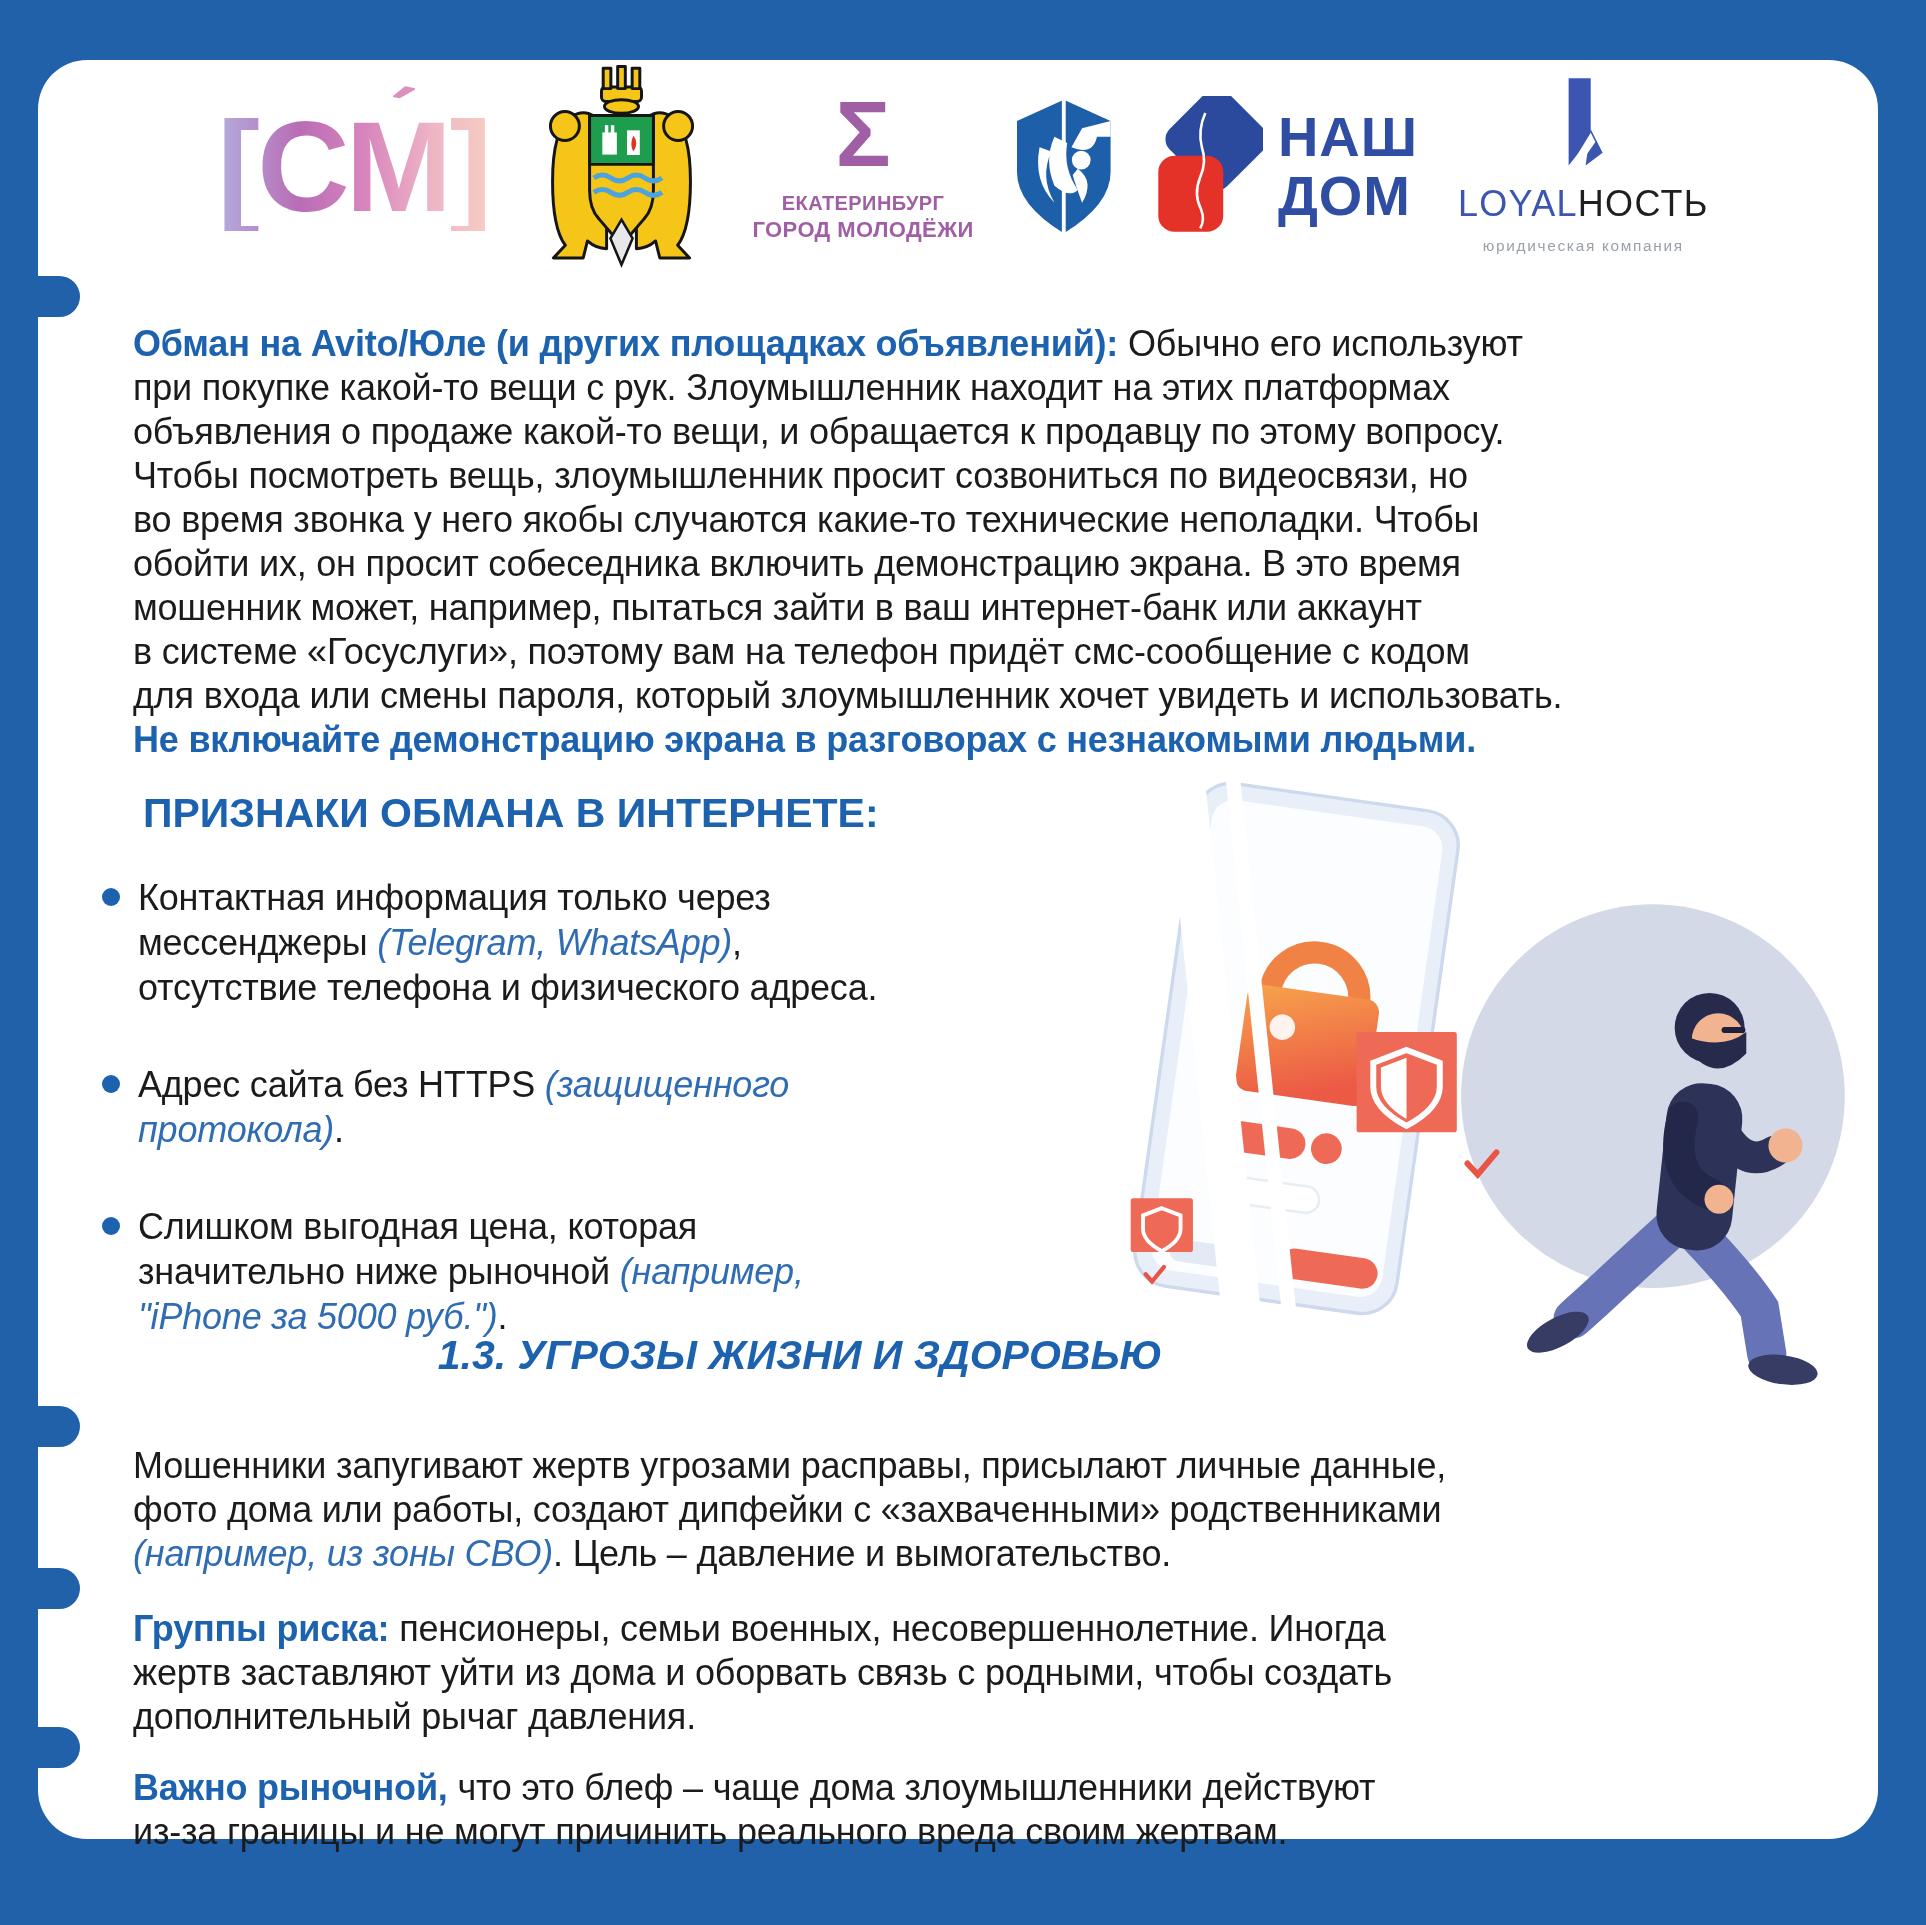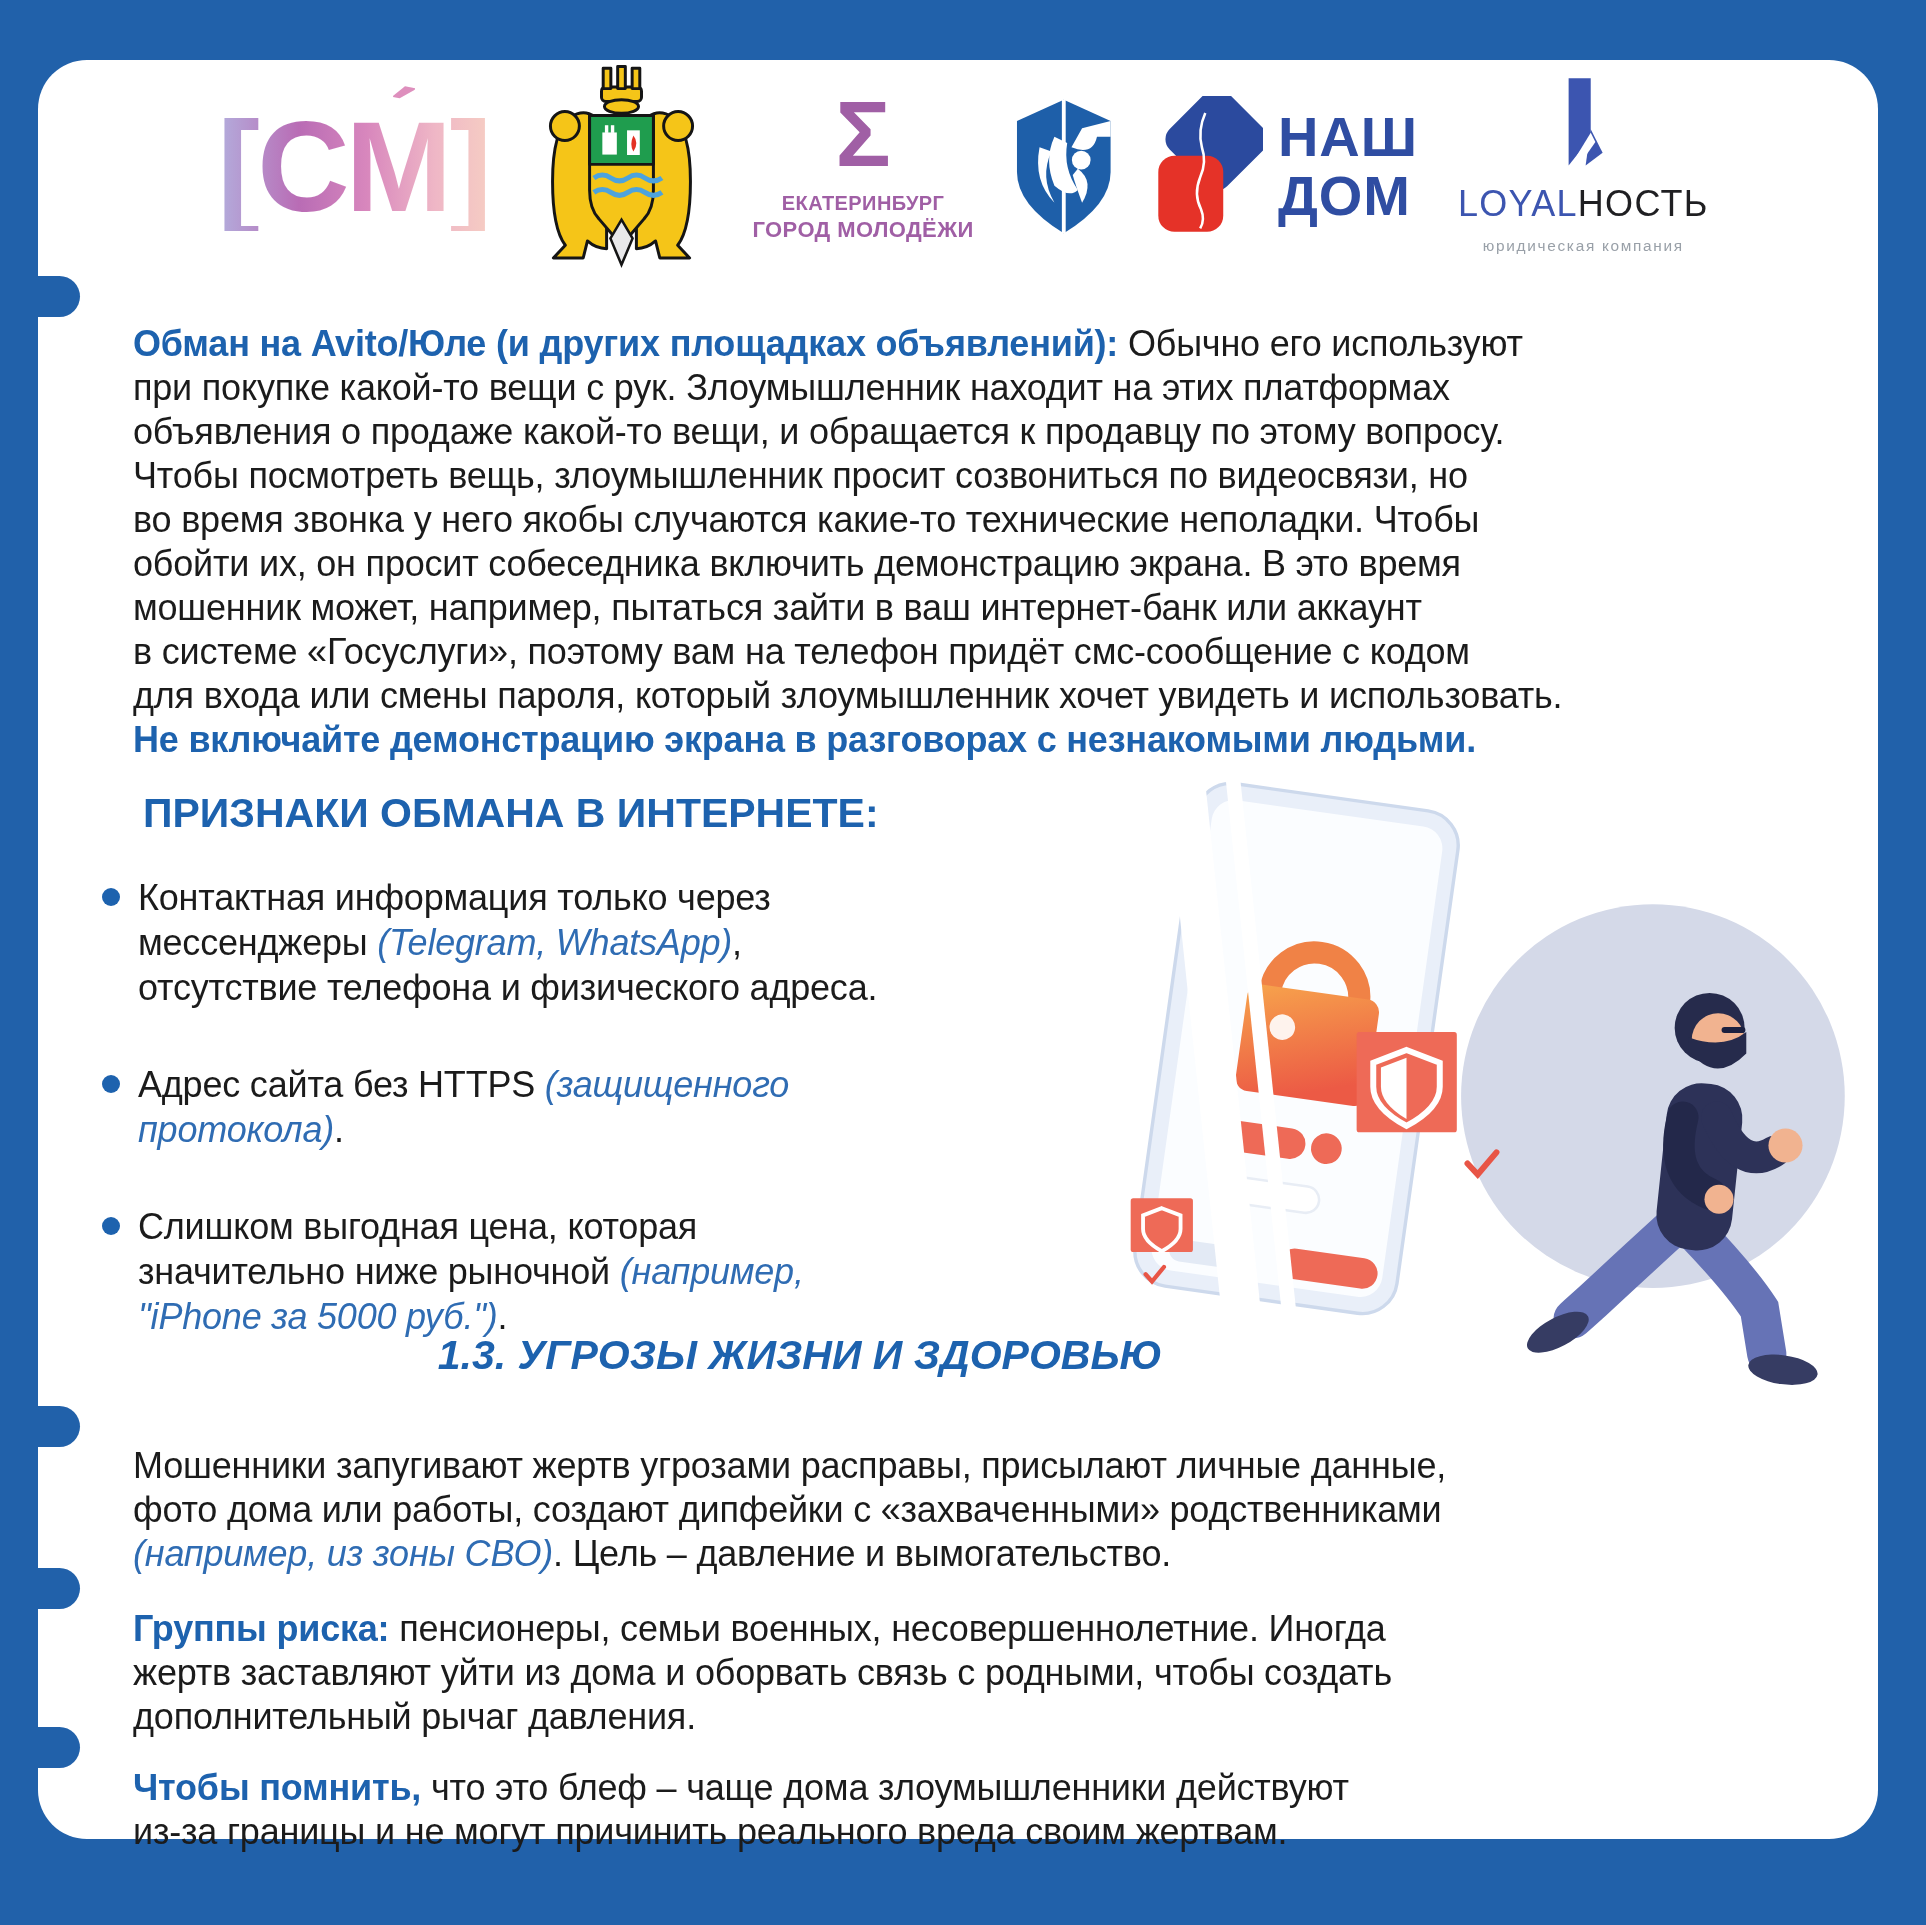--- a/index.html
+++ b/index.html
@@ -187,21 +187,21 @@
 </span><span class="em">(например, из зоны СВО)</span><span>. Цель – давление и вымогательство.</span>
 </div>
 
 <div class="txt p-gruppy">
   <span class="lead">Группы риска: </span><span>пенсионеры, семьи военных, несовершеннолетние. Иногда
 жертв заставляют уйти из дома и оборвать связь с родными, чтобы создать
 дополнительный рычаг давления.</span>
 </div>
 
 <div class="txt p-vazhno">
-  <span class="lead">Чтобы помнить, </span><span>что это блеф – чаще дома злоумышленники действуют
+  <span class="lead">Важно рыночной, </span><span>что это блеф – чаще дома злоумышленники действуют
 из-за границы и не могут причинить реального вреда своим жертвам.</span>
 </div>
 
 <svg class="illu" viewBox="0 0 1960 1520">
   <defs>
     <linearGradient id="lockGrad" x1="0" y1="0" x2="0.4" y2="1">
       <stop offset="0" stop-color="#f7a44c"></stop>
       <stop offset="1" stop-color="#ec5a45"></stop>
     </linearGradient>
   </defs>

